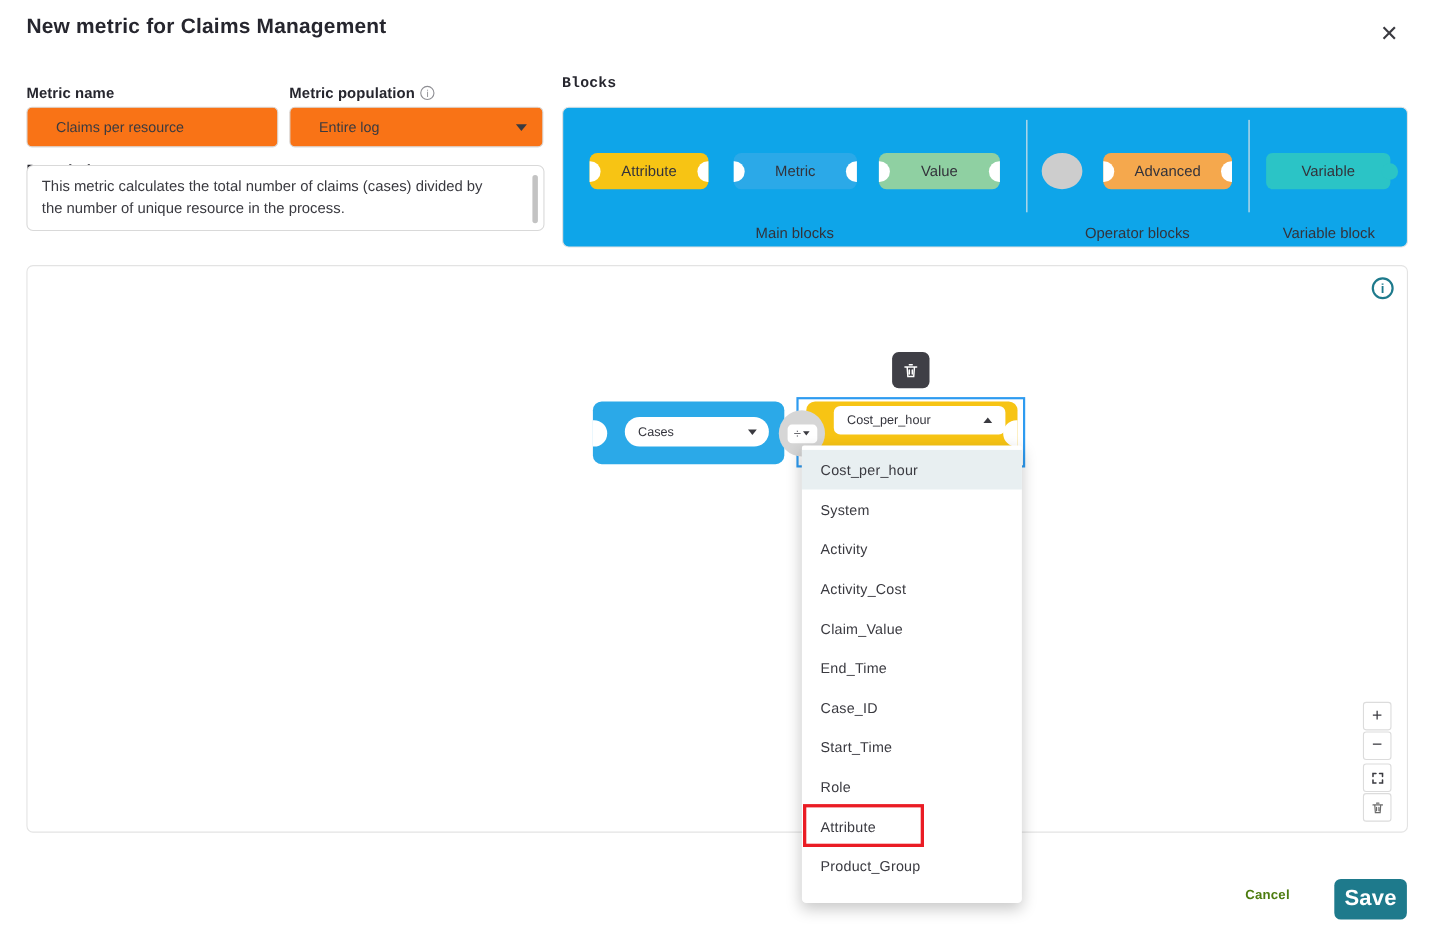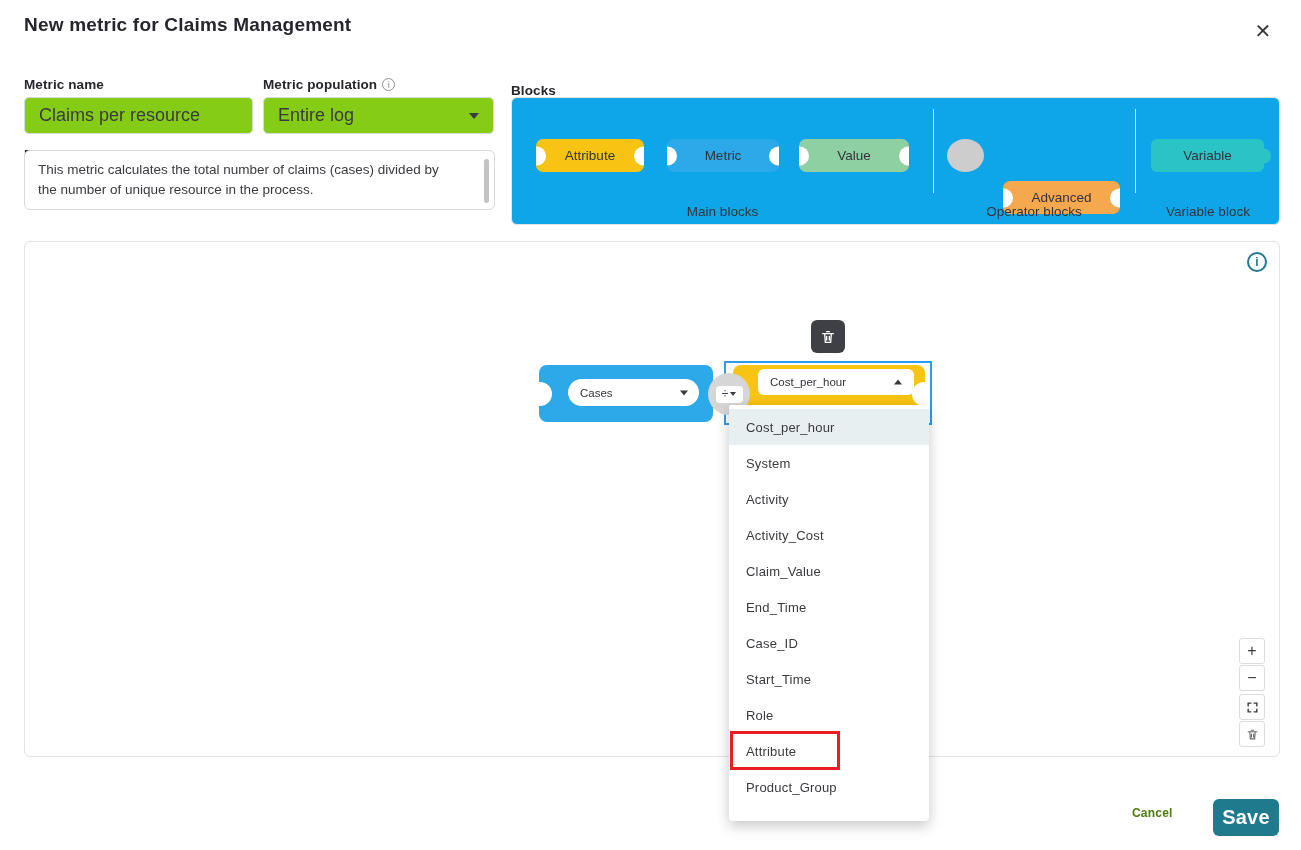--- a/index.html
+++ b/index.html
@@ -10,22 +10,22 @@
   }
   
   .title { position:absolute; left:24px; top:14px; font-size:19px; font-weight:700; color:#26262e; letter-spacing:.2px; }
   .close-btn { position:absolute; left:1248px; top:16px; width:30px; height:30px; border:none; background:transparent;
     font-size:20px; color:#3a3a40; cursor:pointer; line-height:30px; text-align:center; }
   
   .field-label { position:absolute; font-size:13.5px; font-weight:700; color:#26262e; letter-spacing:.1px; }
   .mini-info { display:inline-block; width:13px; height:13px; border:1px solid #8e8e93; border-radius:50%;
     color:#8e8e93; font-size:9px; font-weight:400; text-align:center; line-height:12px; vertical-align:1px; margin-left:5px; }
   .text-input, .select-box {
-    position:absolute; height:37px; border:1px solid #d9d9d9; border-radius:5px; background:#84cc16;
-    font-size:18px; color:#3a3a40; padding:0 14px; display:flex; align-items:center;
+    position:absolute; height:37px; border:1px solid #d9d9d9; border-radius:5px; background:#f97316;
+    font-size:13px; color:#3a3a40; padding:0 26px; display:flex; align-items:center;
   }
   .caret-down { width:0; height:0; border-left:5px solid transparent; border-right:5px solid transparent; border-top:6px solid #3a3a40; }
   .caret-up { width:0; height:0; border-left:4px solid transparent; border-right:4px solid transparent; border-bottom:5px solid #3a3a40; }
   .select-box .caret-down { position:absolute; right:14px; top:50%; transform:translateY(-50%); }
   .desc-box {
     position:absolute; left:24px; top:150px; width:471px; height:60px; border:1px solid #d9d9d9; border-radius:6px;
     background:#fff; font-size:13.5px; color:#3a3a40; padding:9px 38px 9px 13px; line-height:20px; overflow:hidden;
   }
   .scroll-thumb { position:absolute; right:5px; top:8px; width:5px; height:44px; background:#c3c3c3; border-radius:3px; }
   
@@ -97,40 +97,40 @@
     <span>Entire log</span>
     <span class="caret-down"></span>
   </div>
 
   <div class="field-label" style="left:24px; top:147px;text-align:center;">Description</div>
   <div class="desc-box">
     <span>This metric calculates the total number of claims (cases) divided by the number of unique resource in the process.</span>
     <span class="scroll-thumb"></span>
   </div>
 
-  <div class="field-label" style="left:511px; top:83px;">Blocks</div>
+  <div class="field-label" style="left:511px; top:69px;font-family:Liberation Mono, monospace;">Blocks</div>
   <div class="palette">
     <div class="pblock" style="left: 24px; width: 108px; background: rgb(247, 196, 20);">
       <span class="notch l"></span>
       <span>Attribute</span>
       <span class="notch r"></span>
     </div>
     <div class="pblock" style="left: 155px; width: 112px; background: rgb(43, 169, 232);">
       <span class="notch l"></span>
       <span>Metric</span>
       <span class="notch r"></span>
     </div>
     <div class="pblock" style="left: 287px; width: 110px; background: rgb(143, 208, 162);">
       <span class="notch l"></span>
       <span>Value</span>
       <span class="notch r"></span>
     </div>
     <div class="pal-divider" style="left:421px;"></div>
     <div class="op-ellipse" style="background: rgb(205, 205, 205);"></div>
-    <div class="pblock" style="left: 491px; width: 117px; background: rgb(245, 168, 77); margin-top: 42px;">
+    <div class="pblock" style="left: 491px; width: 117px; background: rgb(245, 168, 77);">
       <span class="notch l"></span>
       <span>Advanced</span>
       <span class="notch r"></span>
     </div>
     <div class="pal-divider" style="left:623px;"></div>
     <div class="pblock no-clip" style="left: 639px; width: 113px; border-radius: 6px; background: rgb(43, 196, 198);">
       <span>Variable</span>
       <span class="bump"></span>
     </div>
     <div class="pal-caption" style="left:0; width:421px;">Main blocks</div>

